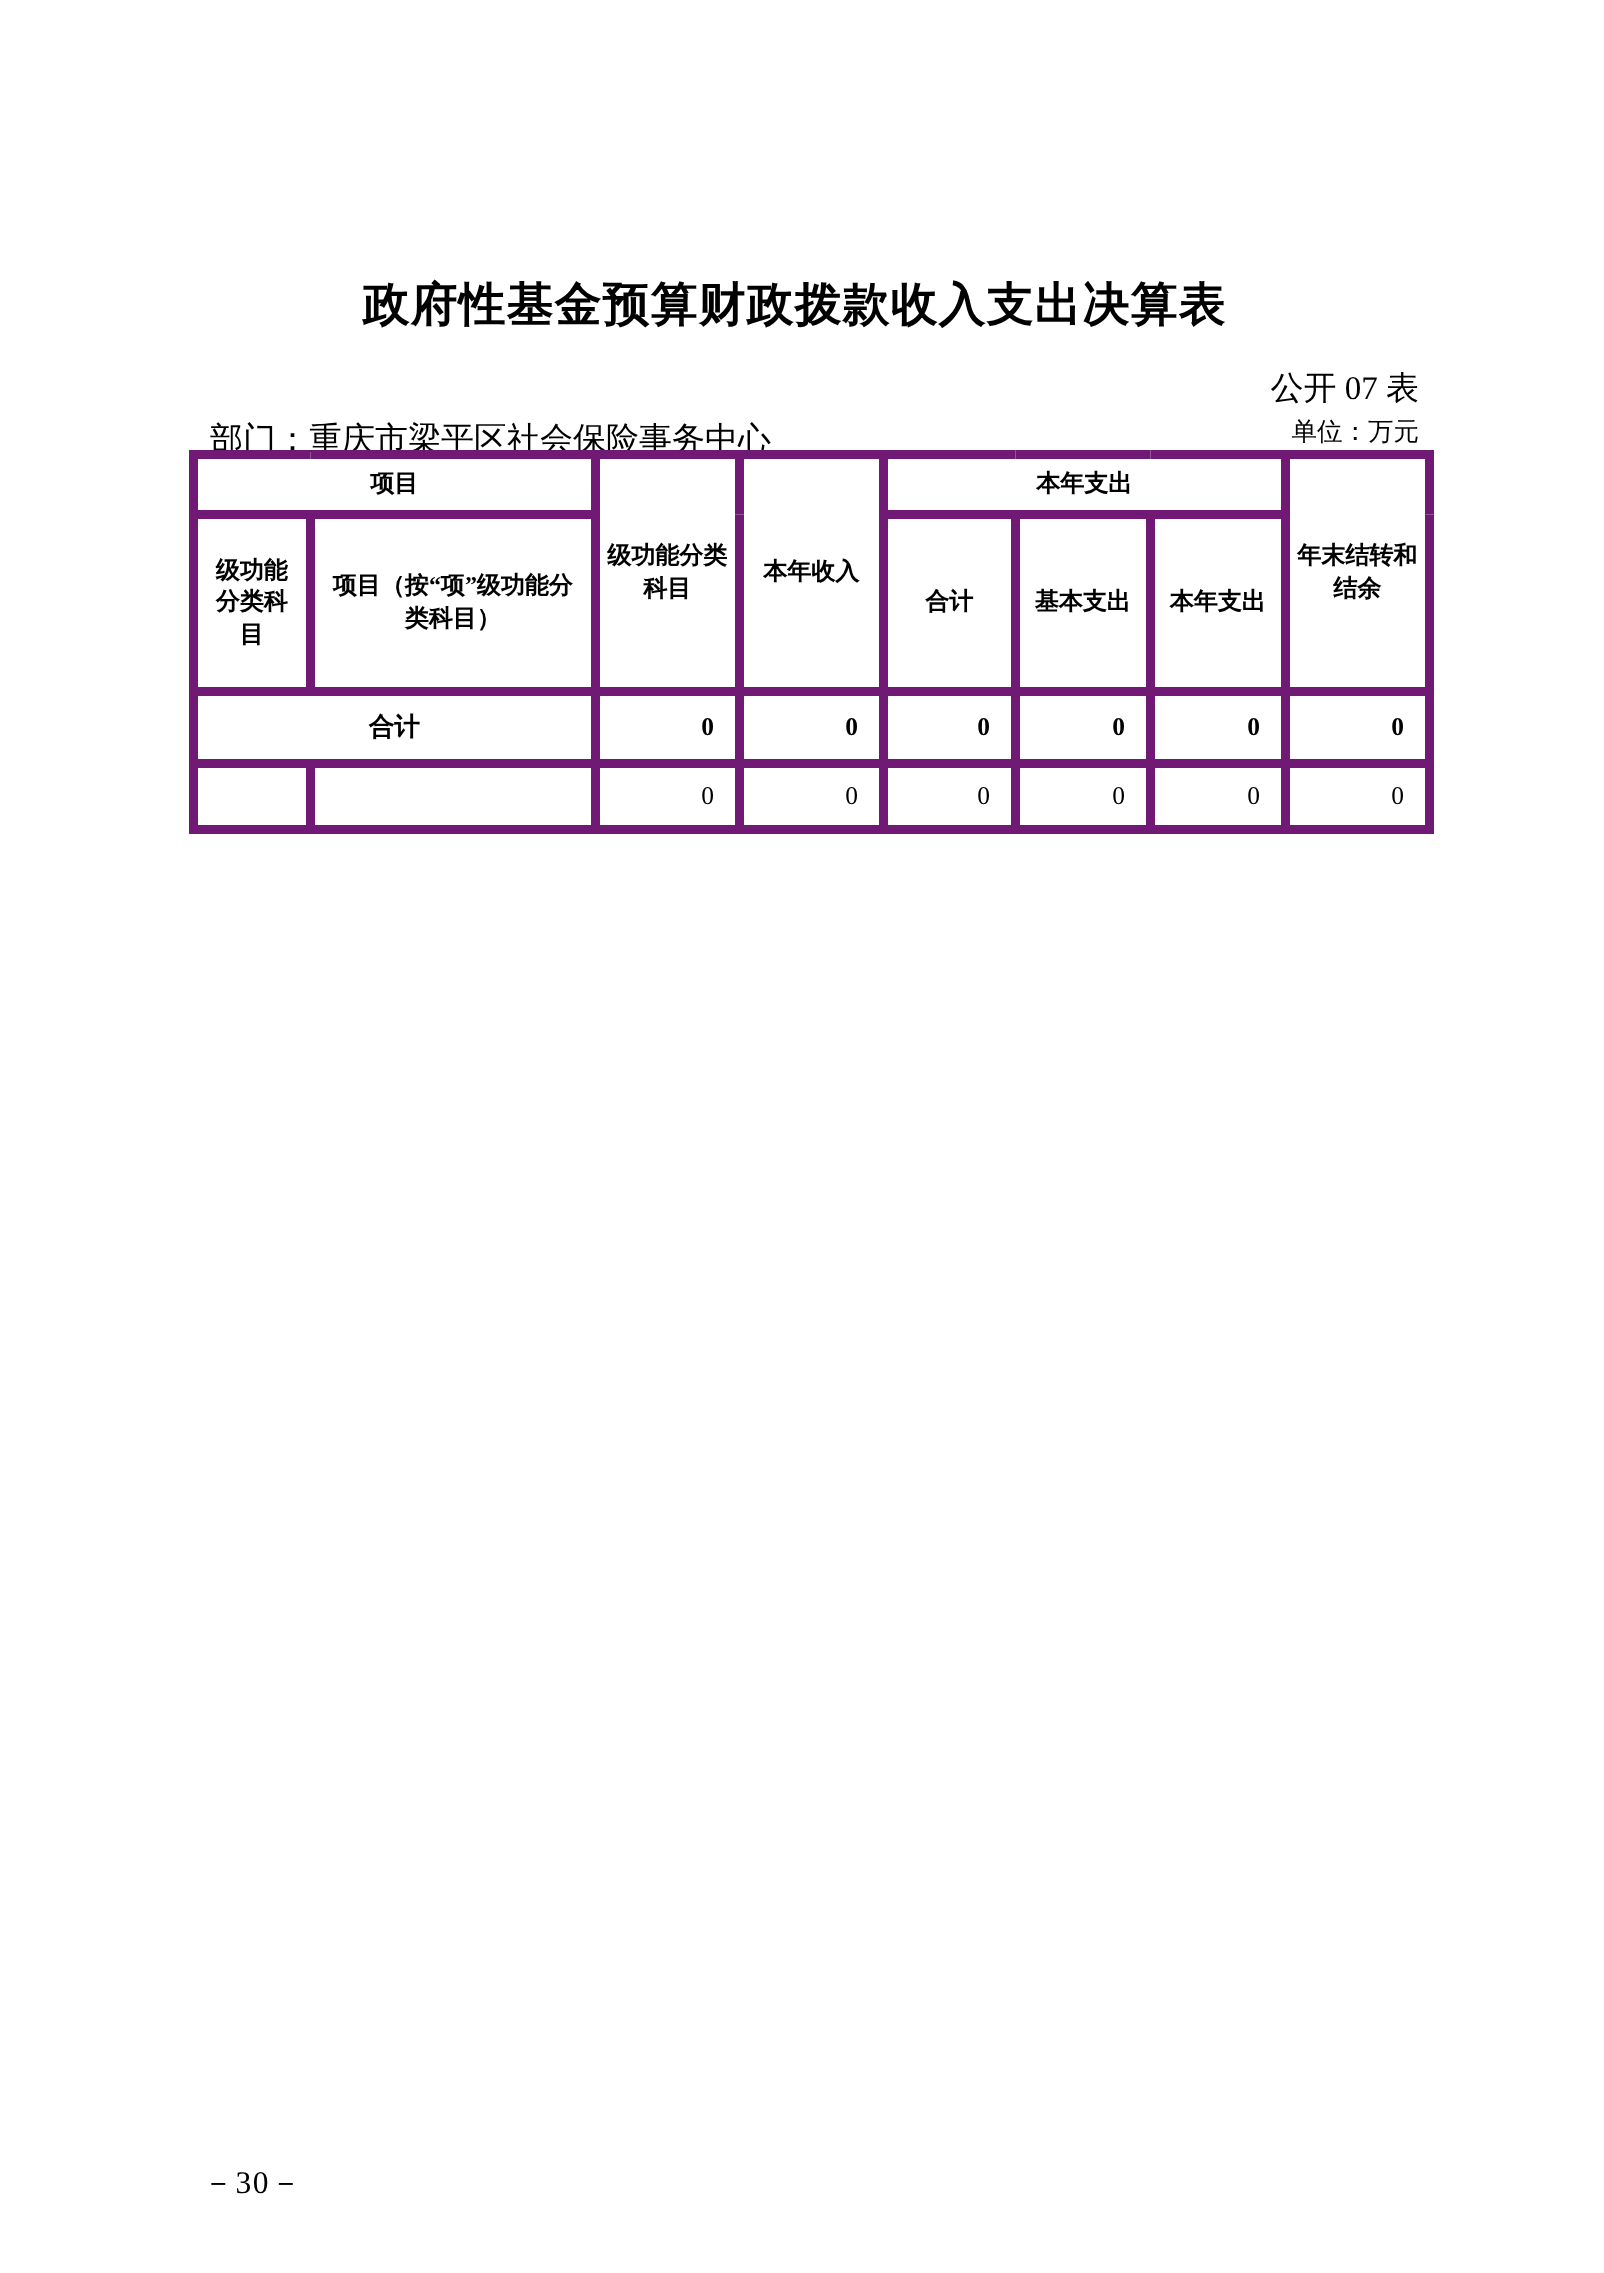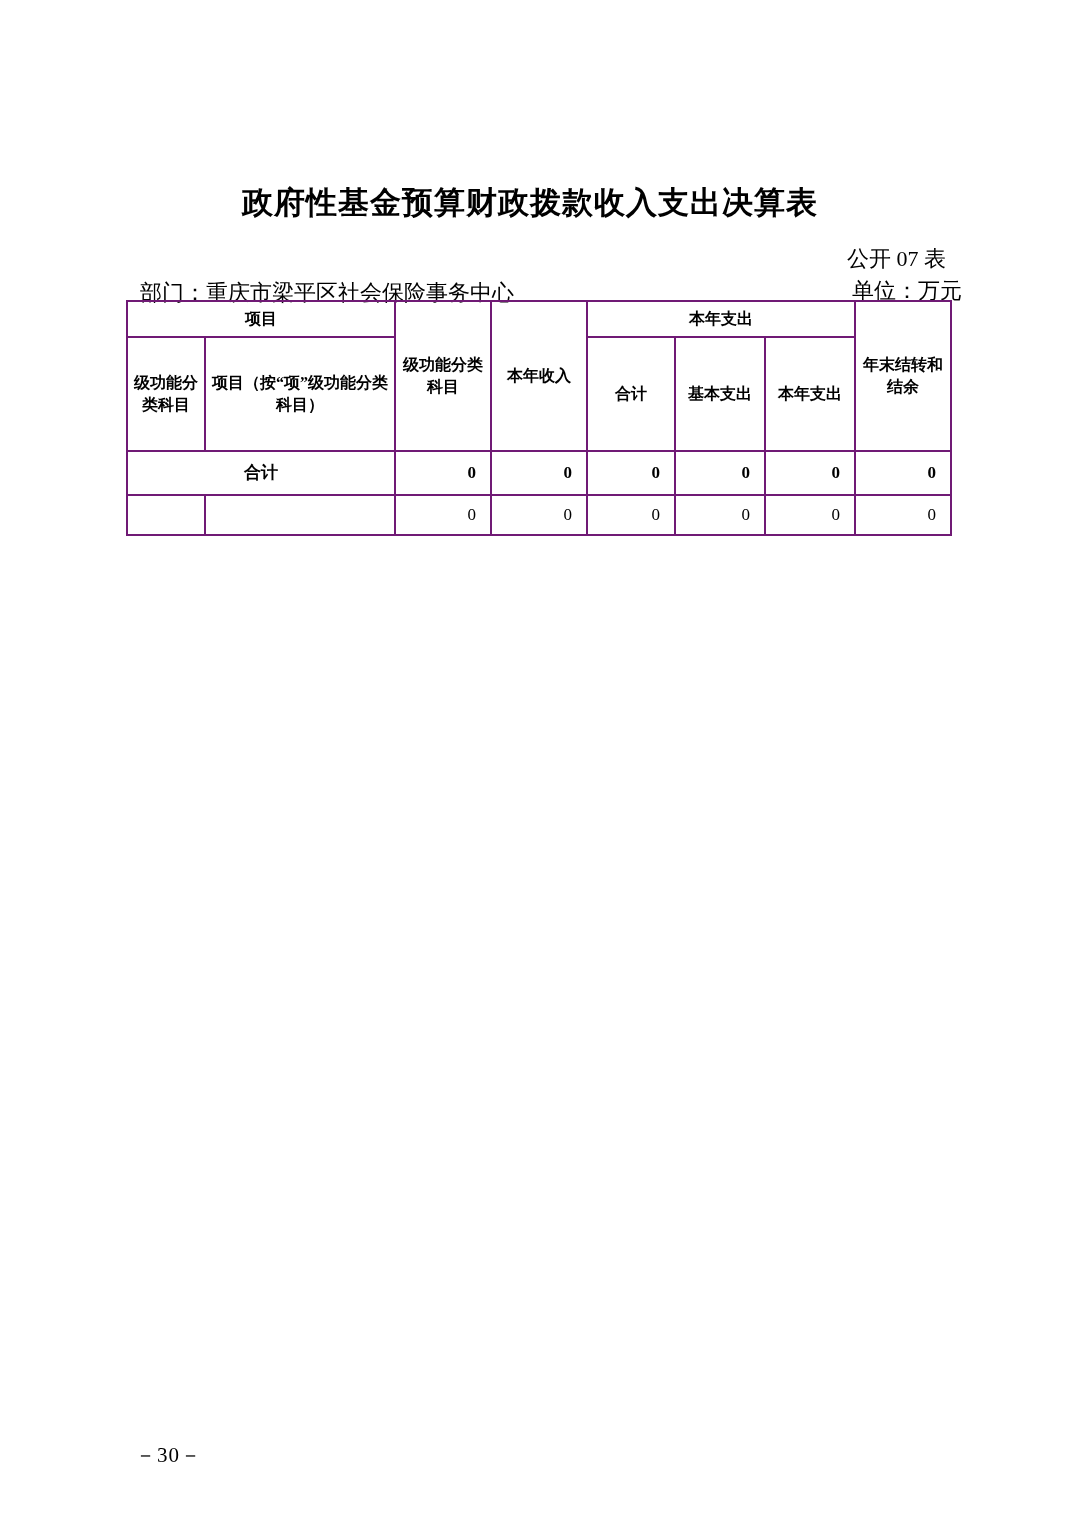--- a/index.html
+++ b/index.html
@@ -40,33 +40,33 @@
   .dept-line {
     position: absolute;
     top: 278px;
     left: 108px;
     font-size: 22px;
     margin-left: 32px;
   }
   .unit-line {
     position: absolute;
     top: 276px;
-    right: 107px;
-    font-size: 22px;
+    right: 123px;
+    font-size: 17px;
   }
   table.main {
     position: absolute;
     top: 300px;
     left: 126px;
     width: 818px;
     border-collapse: collapse;
     table-layout: fixed;
   }
   table.main td, table.main th {
-    border: 2px solid #701a75;
+    border: 6px solid #701a75;
     text-align: center;
     vertical-align: middle;
     font-size: 16px;
     font-weight: bold;
     padding: 2px 5px;
     line-height: 1.35;
   }
   table.main td.data {
     font-weight: normal;
     text-align: right;

